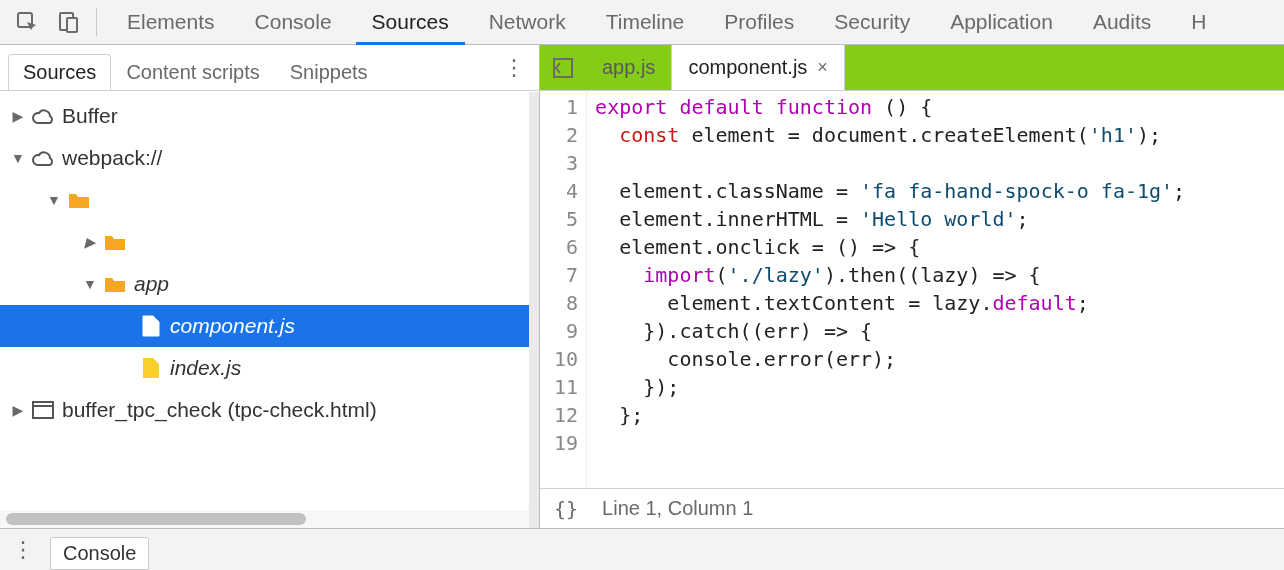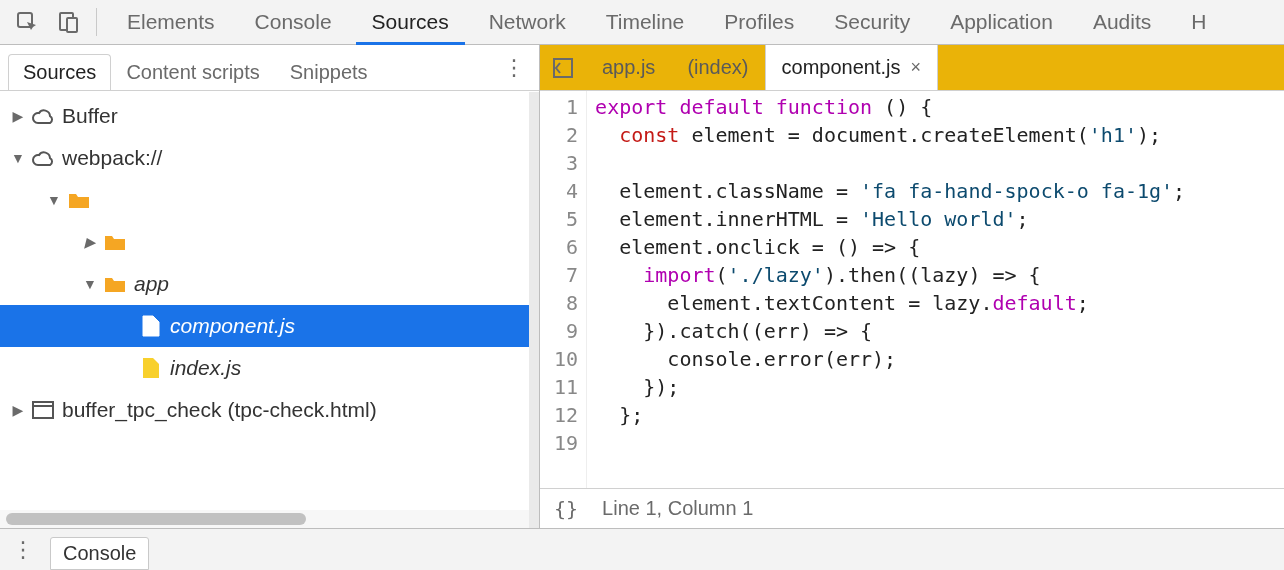--- a/index.html
+++ b/index.html
@@ -156,21 +156,21 @@
   }
 
   
   .right-panel { flex: 1; display: flex; flex-direction: column; }
 
   .editor-tabs {
     display: flex;
     align-items: flex-start;
     height: 46px;
     border-bottom: 1px solid #d0d0d0;
-    background: #eab308;
+    background: #84cc16;
     font-size: 20px;
     color: #5a5a5a;
   }
   .editor-tabs .nav-icon {
     width: 46px; height: 46px; display:flex; align-items:center; justify-content:center;
     color: #6a6a6a;
   }
   .editor-tabs .etab {
     padding: 0 16px;
     height: 100%;
@@ -383,23 +383,20 @@
     <div class="editor-tabs">
       <div class="nav-icon">
         <svg width="22" height="22" viewBox="0 0 22 22" fill="none" stroke="currentColor" stroke-width="2">
           <rect x="2" y="2" width="18" height="18"></rect>
             <path d="M8 6l-4 5 4 5" fill="none"></path>
         </svg>
       </div>
       <div class="etab">
         <span>app.js</span>
       </div>
-      <div class="etab">
-        <span>(index)</span>
-      </div>
       <div class="etab active">
         <span>component.js</span>
         <span class="close-x">×</span>
       </div>
     </div>
 
     <div class="editor">
       <div class="gutter" id="gutter">
           <div>1</div>
           <div>2</div>

